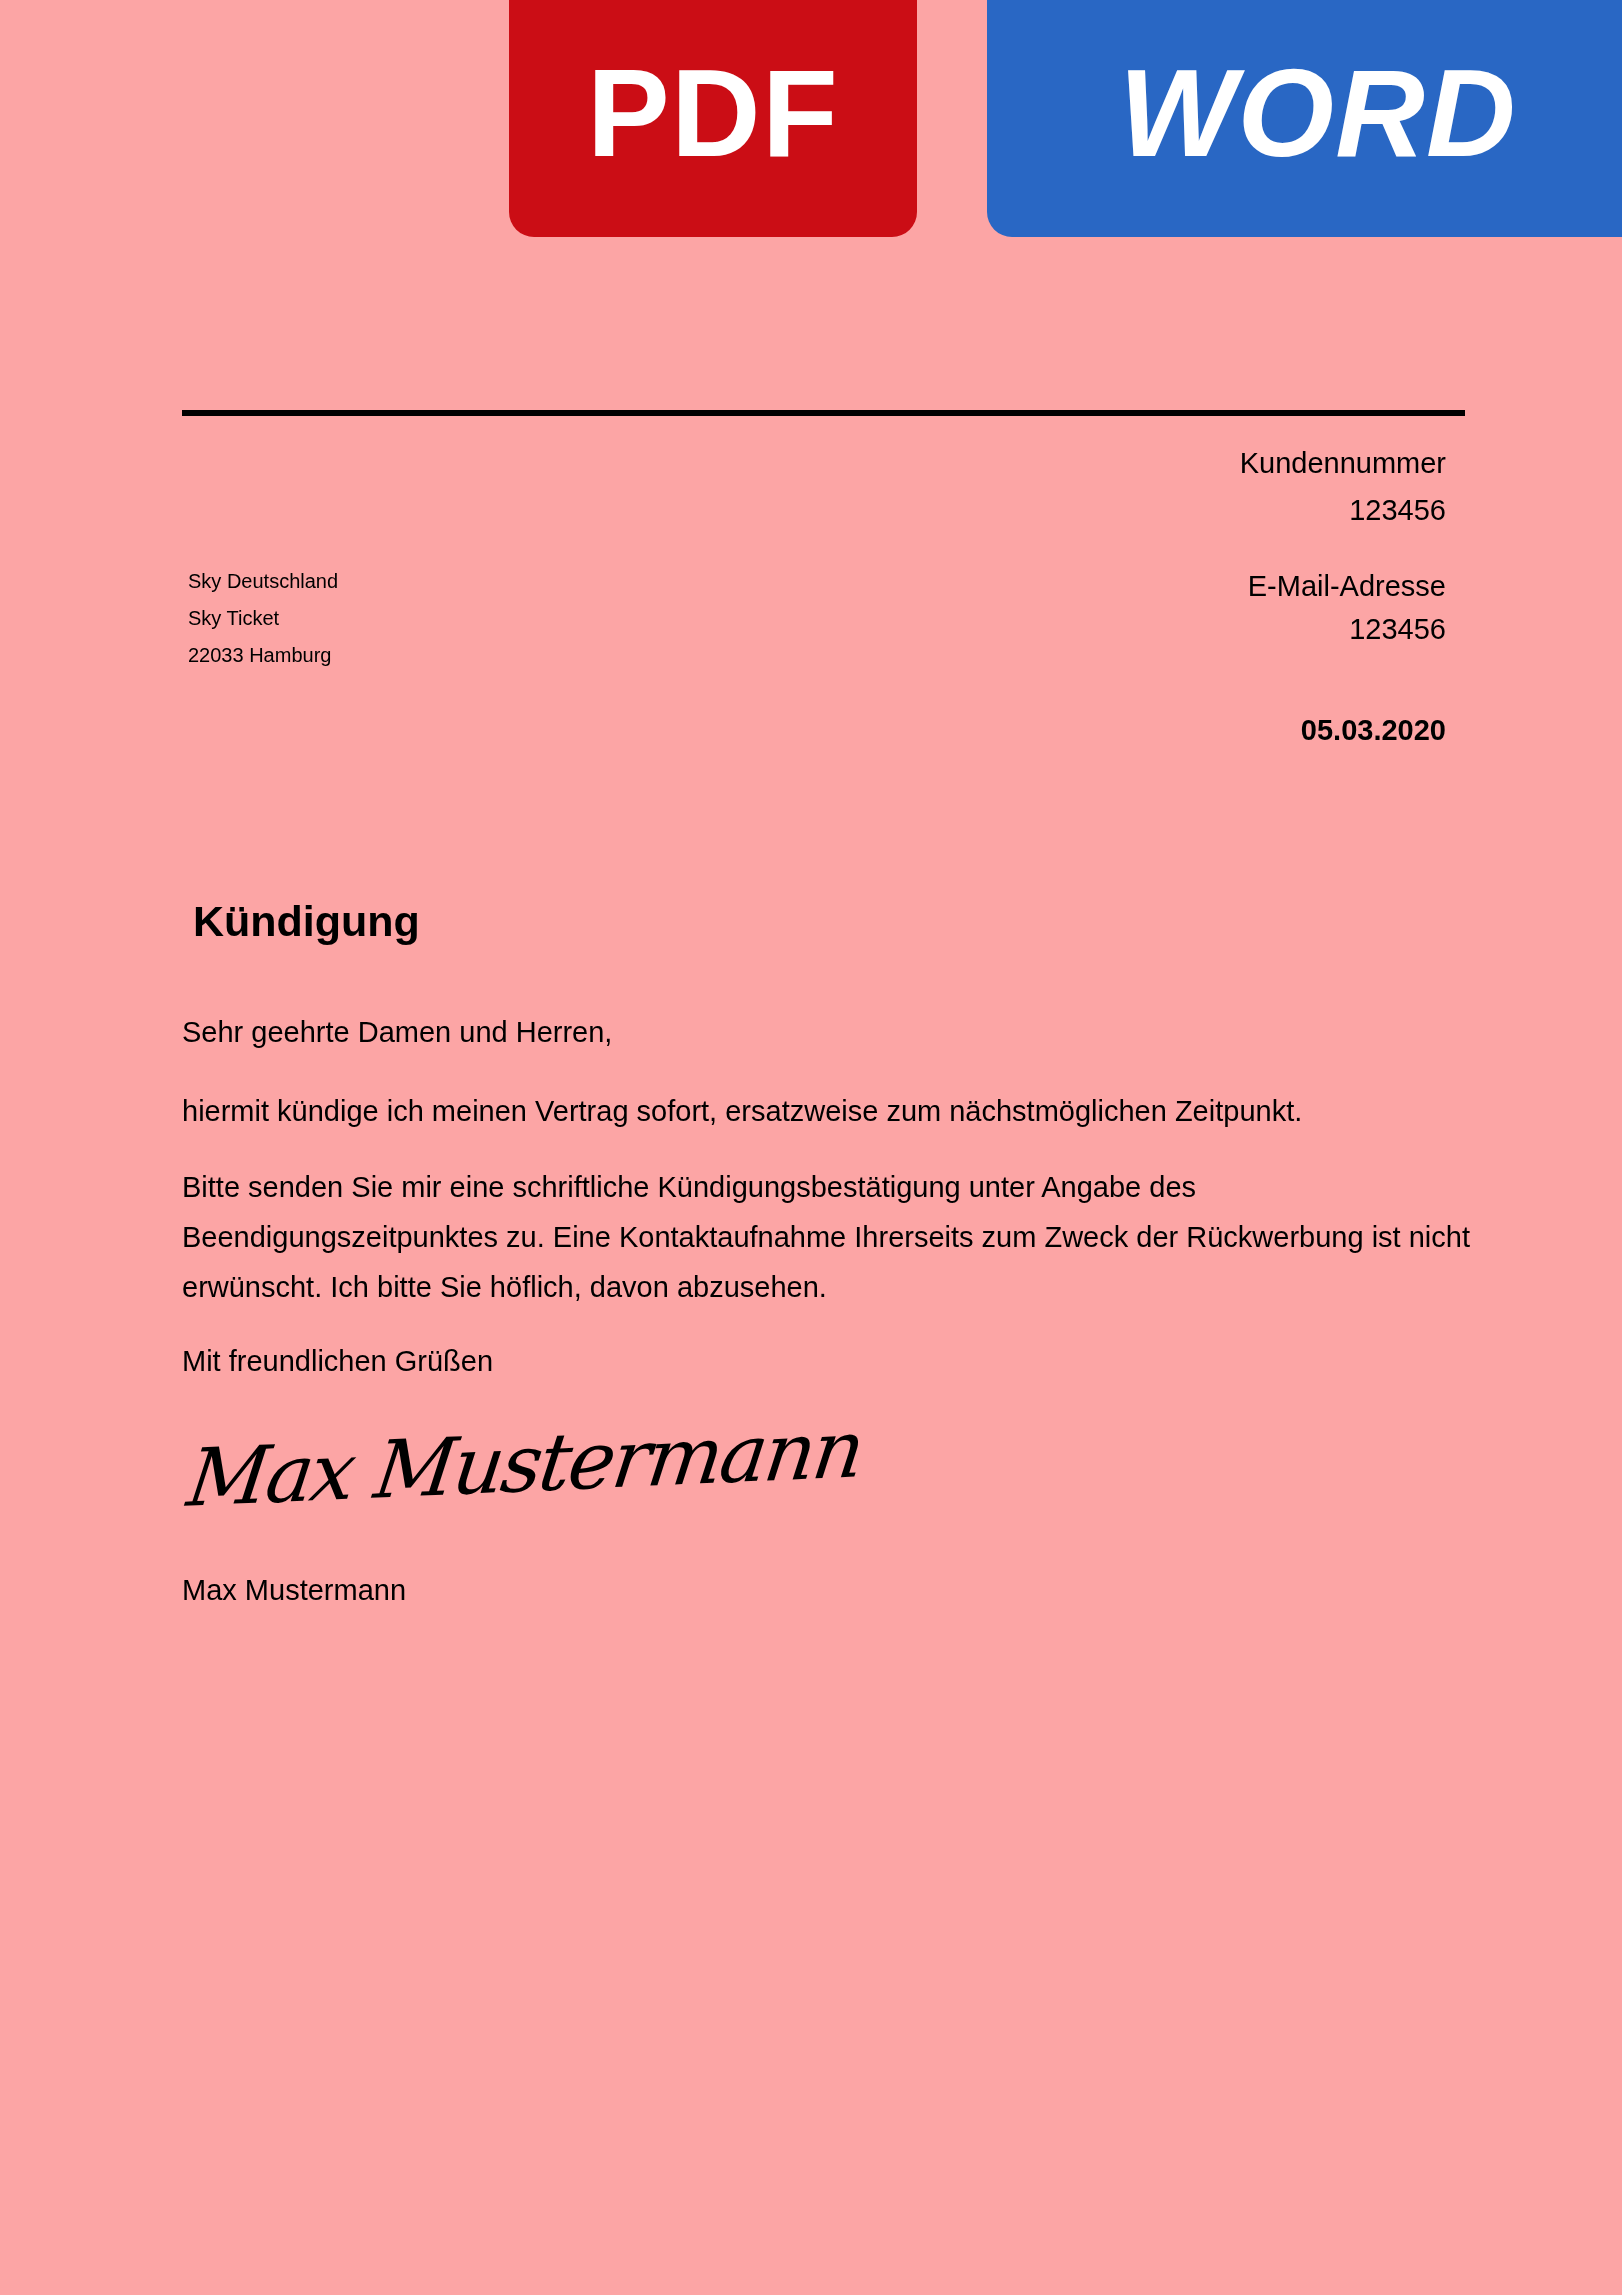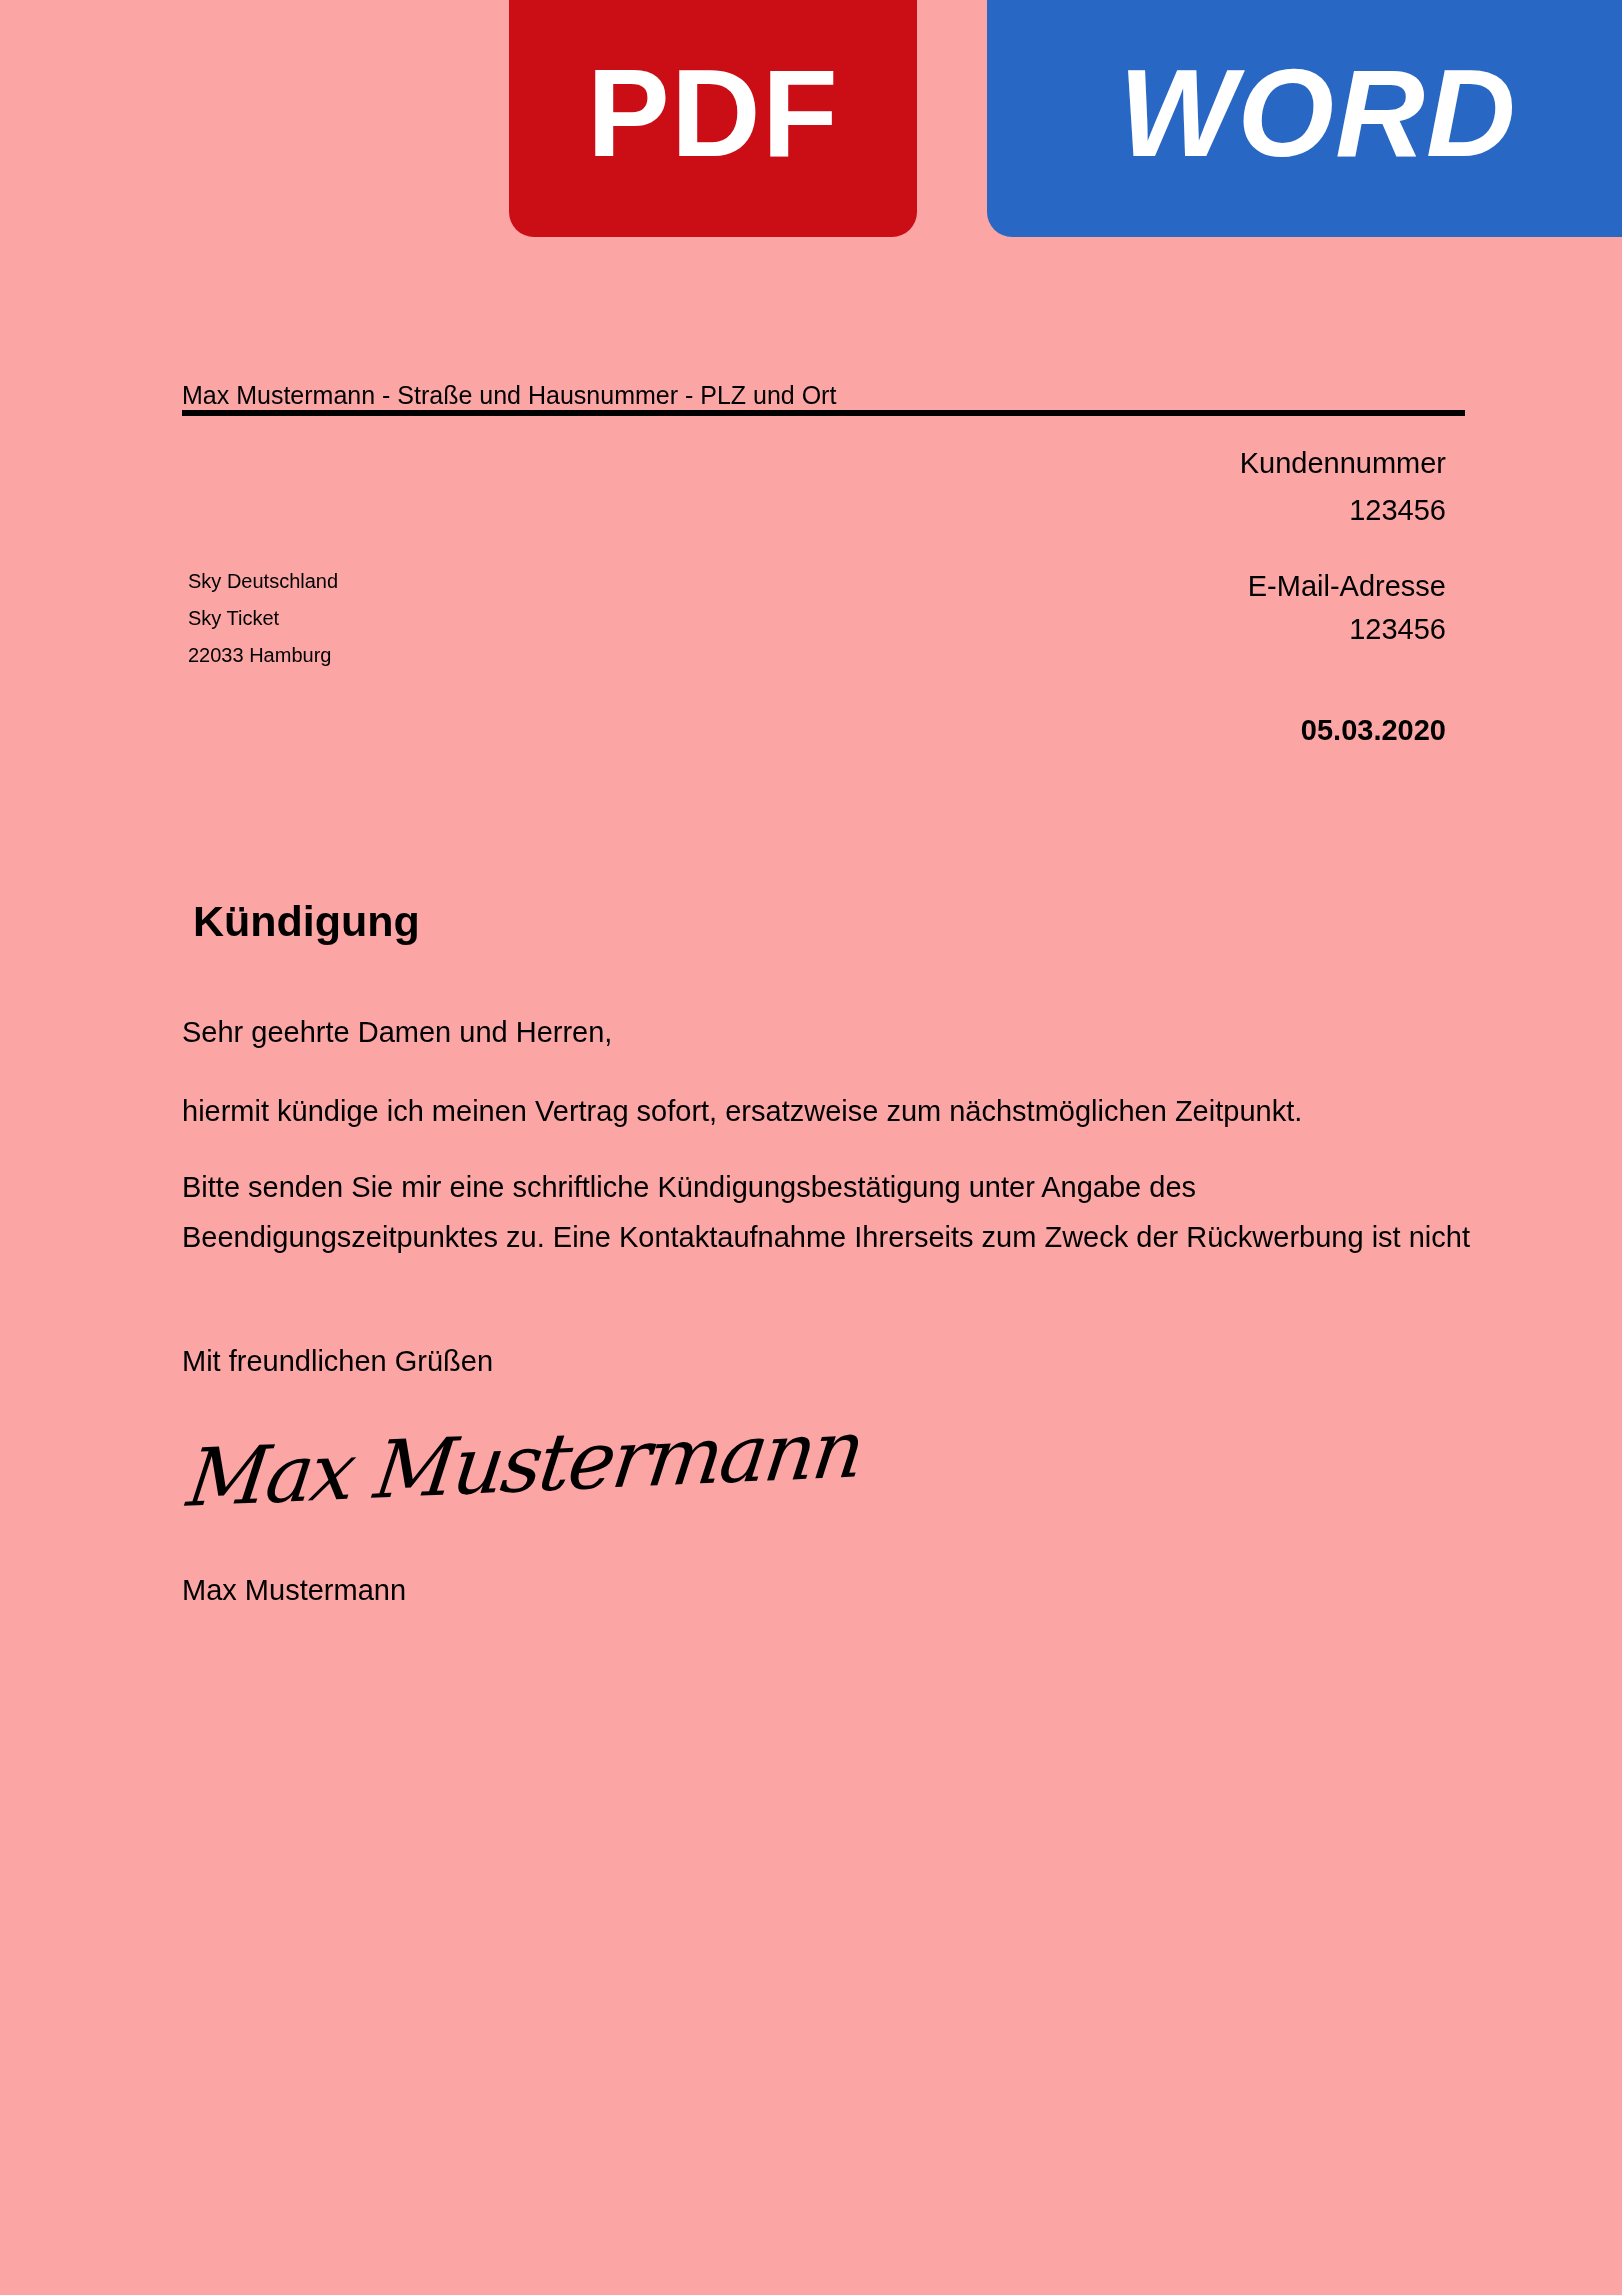--- a/index.html
+++ b/index.html
@@ -61,21 +61,20 @@
 <div class="page">
 
   <a class="dl-btn btn-pdf" style="background: rgb(203, 13, 21);">
     <span class="dl-label">PDF</span>
   </a>
 
   <a class="dl-btn btn-word" style="background: rgb(41, 103, 196);">
     <span class="dl-label">WORD</span>
   </a>
 
-  <div class="sender-line">Max Mustermann - Straße und Hausnummer - PLZ und Ort</div>
   <div class="sender-rule"></div>
 
   <div class="info i-klabel">Kundennummer</div>
   <div class="info i-kvalue">123456</div>
   <div class="info i-elabel">E-Mail-Adresse</div>
   <div class="info i-evalue">123456</div>
   <div class="info i-date">05.03.2020</div>
 
   <div class="recipient">
     <div>Sky Deutschland</div>
@@ -85,20 +84,21 @@
 
   <h1 class="subject">Kündigung</h1>
 
   <p class="para p-salutation">Sehr geehrte Damen und Herren,</p>
 
   <p class="para p-intro">hiermit kündige ich meinen Vertrag sofort, ersatzweise zum nächstmöglichen Zeitpunkt.</p>
 
   <div class="para p-request">
     <div>Bitte senden Sie mir eine schriftliche Kündigungsbestätigung unter Angabe des</div>
     <div>Beendigungszeitpunktes zu. Eine Kontaktaufnahme Ihrerseits zum Zweck der Rückwerbung ist nicht</div>
+    <div>erwünscht. Ich bitte Sie höflich, davon abzusehen.</div>
   </div>
 
   <p class="para p-closing">Mit freundlichen Grüßen</p>
 
   <div class="signature-script">Max Mustermann</div>
 
   <div class="signature-name">Max Mustermann</div>
 
 </div>
 

